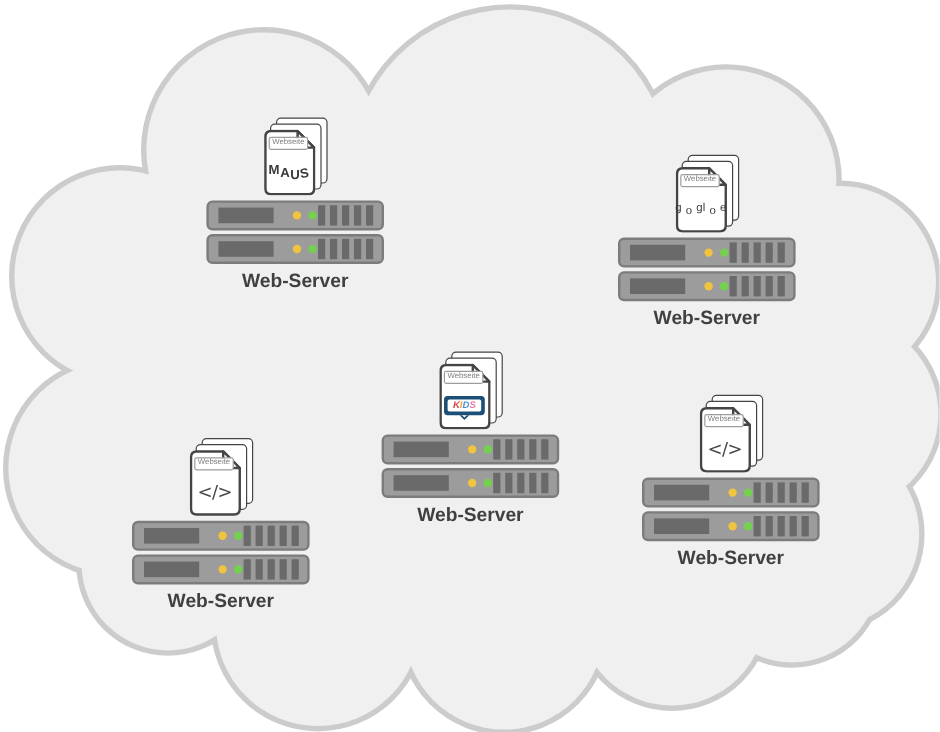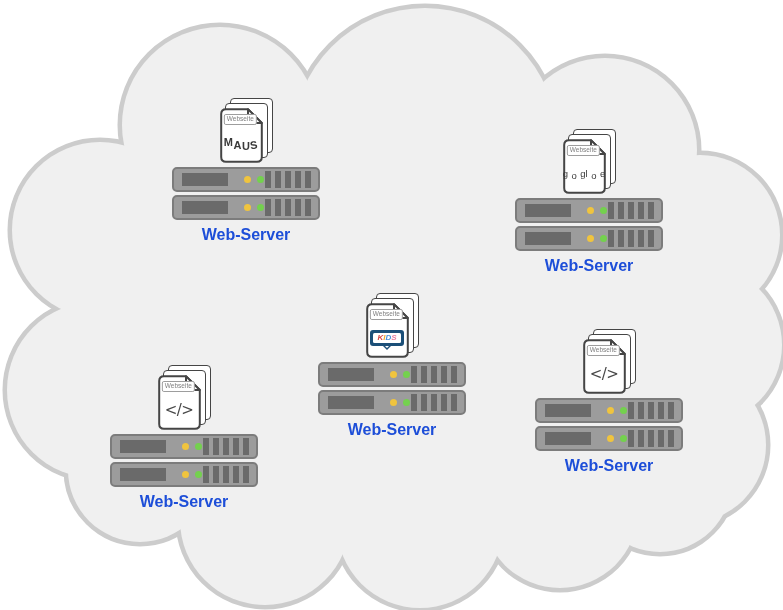--- a/index.html
+++ b/index.html
@@ -93,21 +93,21 @@
     position: relative; width: 148px; height: 25px; box-sizing: border-box;
     background: var(--unit-body); border: 2px solid var(--unit-border); border-radius: 5px;
   }
   .unit-panel { position: absolute; left: 8px; top: 4px; width: 46px; height: 13px; background: var(--unit-detail); }
   .led { position: absolute; top: 7px; width: 7px; height: 7px; border-radius: 50%; }
   .led-y { left: 70px; background: var(--led-yellow); }
   .led-g { left: 83px; background: var(--led-green); }
   .vents { position: absolute; right: 7px; top: 2px; display: flex; gap: 4px; }
   .vent-bar { width: 6px; height: 17px; background: var(--unit-detail); }
 
-  .rack-label { margin-top: 6px; font-size: 16px; font-weight: bold; color: #1d4ed8; }
+  .rack-label { margin-top: 6px; font-size: 16px; font-weight: bold; color: #404040; }
 </style>
 </head>
 <body>
 
 <div id="canvas">
 
   <svg id="cloud-svg" width="783" height="610" viewBox="0 0 783 610">
     <defs>
       <g id="cloud-bumps">
         <circle cx="220" cy="125" r="98"></circle>

